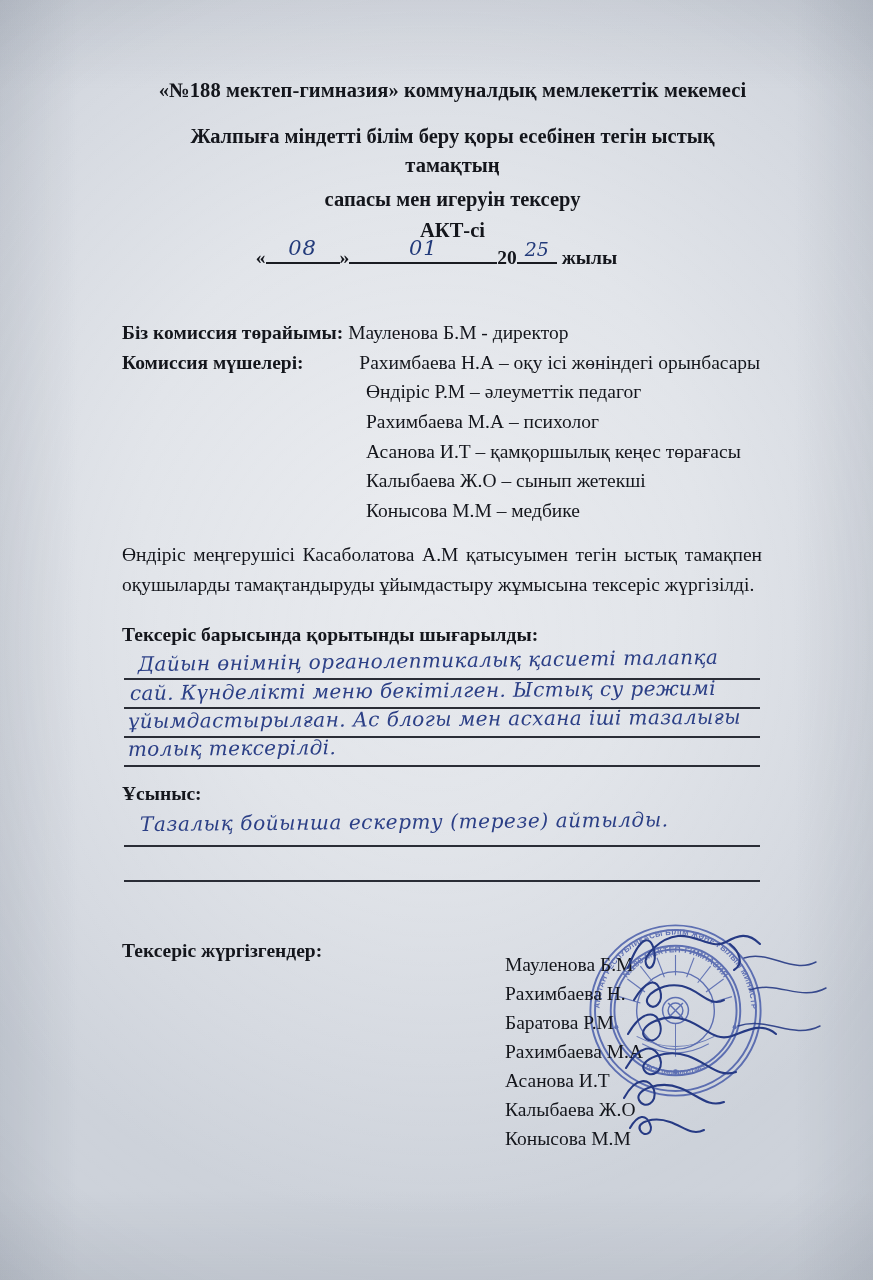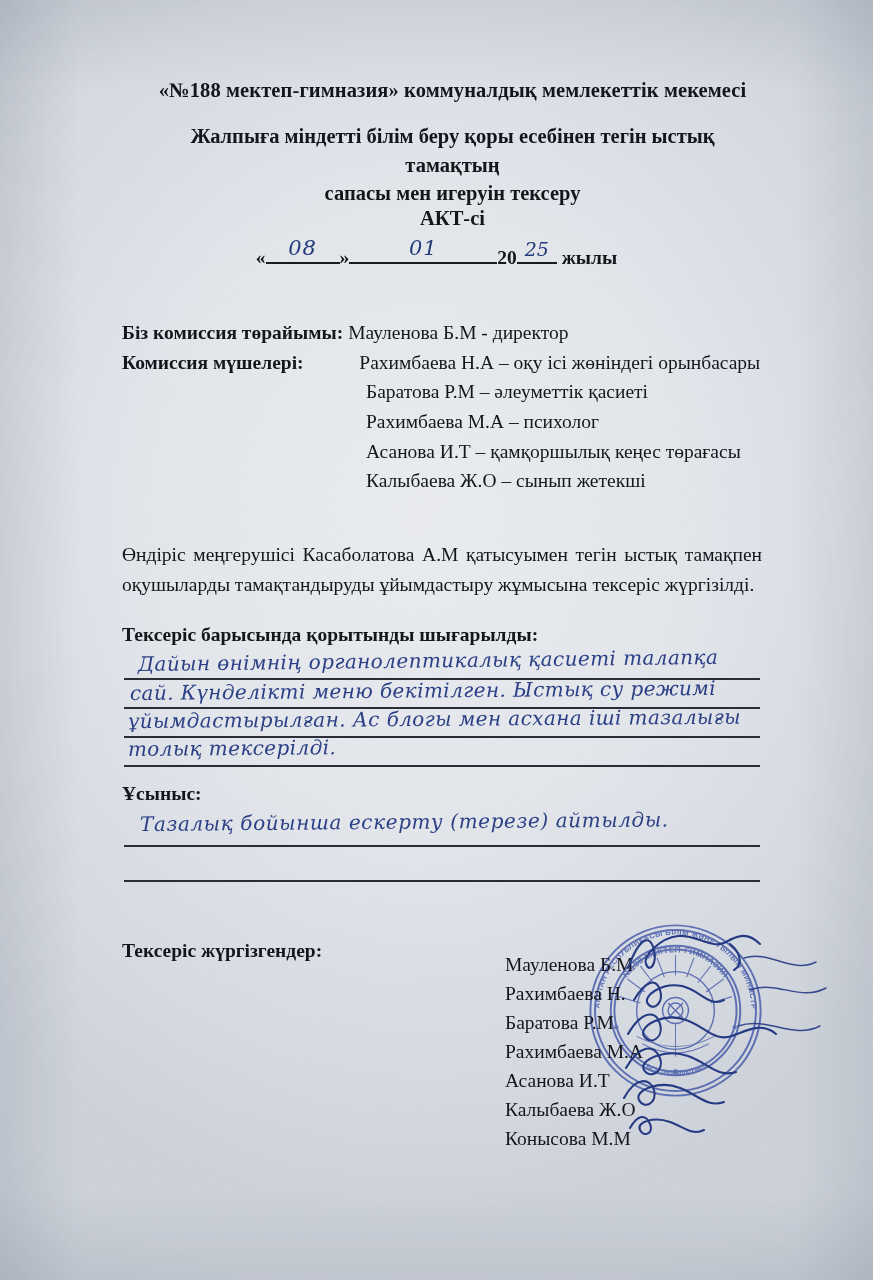--- a/index.html
+++ b/index.html
@@ -58,21 +58,21 @@
   .title-line-2 {
     font-weight: bold;
     font-size: 20.5px;
     line-height: 1.42;
     margin-top: 18px;
     padding: 0 140px;
   }
   .title-line-3 {
     font-weight: bold;
     font-size: 20.5px;
-    margin-top: 2px;
+    margin-top: 8px;
   }
 
   
   .date-row {
     position: absolute;
     top: 247px;
     left: 0;
     right: 0;
     text-align: center;
     font-weight: bold;
@@ -225,24 +225,25 @@
       <div class="row">
         <span class="lbl">Біз комиссия төрайымы:</span>
         <span>Мауленова Б.М - директор</span>
       </div>
       <div class="row">
         <span class="lbl">Комиссия мүшелері:</span>
         <span class="indent-spacer" style="display:inline-block;width:46px"></span>
         <span>Рахимбаева Н.А – оқу ісі жөніндегі орынбасары</span>
       </div>
       <div class="members">
-        <div class="row">Баратова Р.М – әлеуметтік қасиеті</div>
+        <div class="row">Өндіріс Р.М – әлеуметтік педагог</div>
         <div class="row">Рахимбаева М.А  – психолог</div>
         <div class="row">Асанова И.Т – қамқоршылық кеңес төрағасы</div>
         <div class="row">Калыбаева Ж.О – сынып жетекші</div>
+        <div class="row">Конысова М.М  – медбике</div>
       </div>
     </div>
 
     <div class="para">Өндіріс меңгерушісі Касаболатова А.М қатысуымен тегін ыстық тамақпен оқушыларды тамақтандыруды ұйымдастыру жұмысына тексеріс жүргізілді.</div>
 
     <div class="sec-label" id="label-findings">Тексеріс барысында қорытынды шығарылды:</div>
 
     <div class="rules" id="rules-findings">
       <div class="rule"></div>
       <div class="rule"></div>

